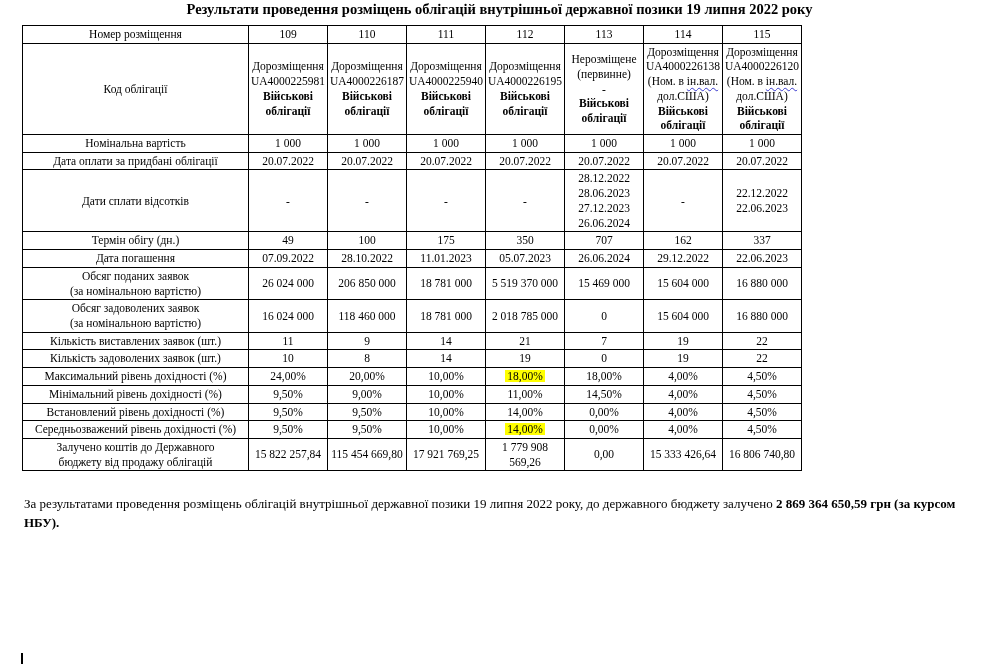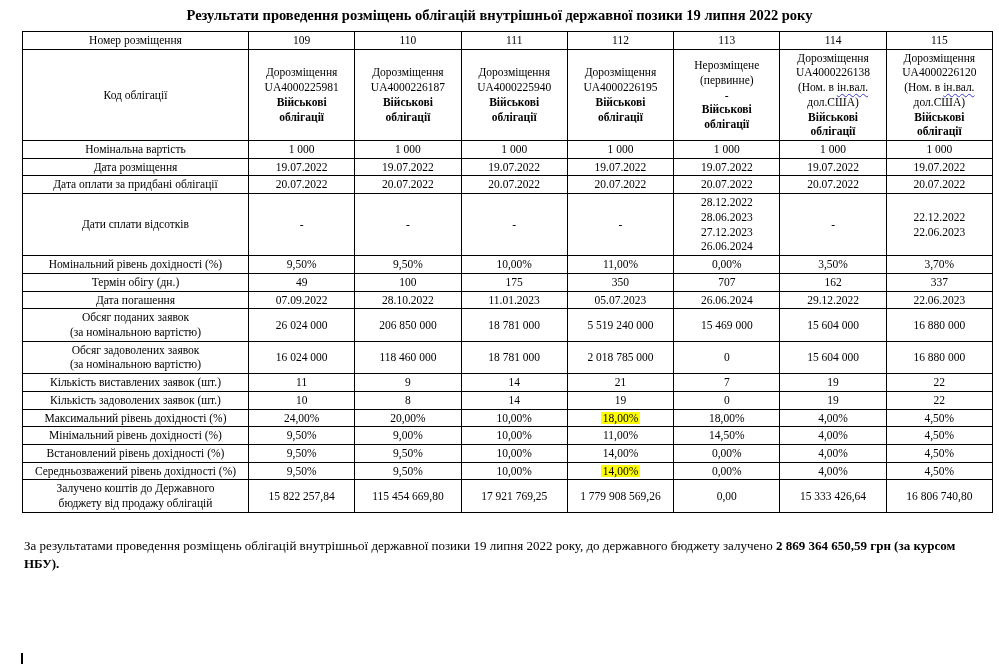--- a/index.html
+++ b/index.html
@@ -8,27 +8,27 @@
     background: #ffffff;
     font-family: "Liberation Serif", serif;
     color: #000;
     overflow: hidden;
     position: relative;
   }
   .title {
     text-align: center;
     font-weight: bold;
     font-size: 14.5px;
-    padding-top: 7px;
+    padding-top: 1px;
     margin: 0;
   }
   table.results {
     border-collapse: collapse;
     table-layout: fixed;
-    width: 971px;
+    width: 780px;
     margin: 7px 0 0 22px;
     border-radius: 21px;
   }
   table.results td {
     border: 1px solid #000;
     text-align: center;
     vertical-align: middle;
     padding: 1px 2px;
     font-size: 11.5px;
     line-height: 1.28;
@@ -140,30 +140,20 @@
         <td class="label-cell">Номінальна вартість</td>
         <td>1 000</td>
         <td>1 000</td>
         <td>1 000</td>
         <td>1 000</td>
         <td>1 000</td>
         <td>1 000</td>
         <td>1 000</td>
       </tr>
       <tr>
-        <td class="label-cell">Дата розміщення</td>
-        <td>19.07.2022</td>
-        <td>19.07.2022</td>
-        <td>19.07.2022</td>
-        <td>19.07.2022</td>
-        <td>19.07.2022</td>
-        <td>19.07.2022</td>
-        <td>19.07.2022</td>
-      </tr>
-      <tr>
         <td class="label-cell">Дата оплати за придбані облігації</td>
         <td>20.07.2022</td>
         <td>20.07.2022</td>
         <td>20.07.2022</td>
         <td>20.07.2022</td>
         <td>20.07.2022</td>
         <td>20.07.2022</td>
         <td>20.07.2022</td>
       </tr>
       <tr>
@@ -176,30 +166,20 @@
           <div>28.12.2022</div>
           <div>28.06.2023</div>
           <div>27.12.2023</div>
           <div>26.06.2024</div>
         </td>
         <td>-</td>
         <td>
           <div>22.12.2022</div>
           <div>22.06.2023</div>
         </td>
-      </tr>
-      <tr>
-        <td class="label-cell">Номінальний рівень дохідності (%)</td>
-        <td>9,50%</td>
-        <td>9,50%</td>
-        <td>10,00%</td>
-        <td>11,00%</td>
-        <td>0,00%</td>
-        <td>3,50%</td>
-        <td>3,70%</td>
       </tr>
       <tr>
         <td class="label-cell">Термін обігу (дн.)</td>
         <td>49</td>
         <td>100</td>
         <td>175</td>
         <td>350</td>
         <td>707</td>
         <td>162</td>
         <td>337</td>
@@ -215,21 +195,21 @@
         <td>22.06.2023</td>
       </tr>
       <tr>
         <td class="label-cell">
           <div>Обсяг поданих заявок</div>
           <div>(за номінальною вартістю)</div>
         </td>
         <td>26 024 000</td>
         <td>206 850 000</td>
         <td>18 781 000</td>
-        <td>5 519 240 000</td>
+        <td>5 519 370 000</td>
         <td>15 469 000</td>
         <td>15 604 000</td>
         <td>16 880 000</td>
       </tr>
       <tr>
         <td class="label-cell">
           <div>Обсяг задоволених заявок</div>
           <div>(за номінальною вартістю)</div>
         </td>
         <td>16 024 000</td>

